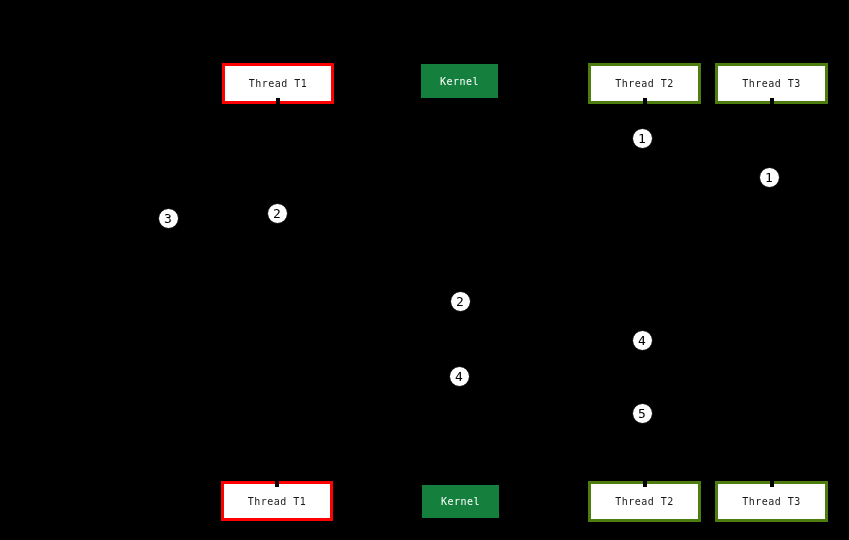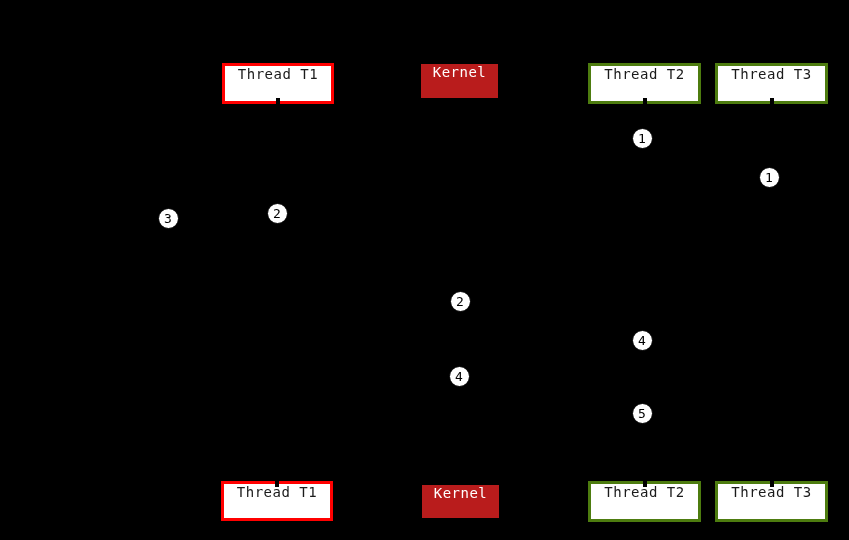--- a/index.html
+++ b/index.html
@@ -13,29 +13,30 @@
     height: 540px;
     background: #000000;
     overflow: hidden;
     font-family: "DejaVu Sans Mono", monospace;
   }
   .box {
     position: absolute;
     box-sizing: border-box;
     background: #ffffff;
     display: flex;
+    align-items: center;
     justify-content: center;
-    font-size: 14px;
+    font-size: 10px;
     color: #1a1a1a;
     letter-spacing: 0.5px;
     white-space: nowrap;
   }
   .red-outline  { border: 3px solid #ff0000; }
   .blue-outline { border: 3px solid #4d7c0f; }
-  .blue-filled  { background: #b91c1c; color: #ffffff; border: none; }
+  .blue-filled  { background: #15803d; color: #ffffff; border: none; }
   .notch {
     position: absolute;
     left: 50%;
     transform: translateX(-50%);
     width: 4px;
     background: #000000;
   }
   .notch-bottom { bottom: -3px; height: 6px; }
   .notch-top    { top: -3px;    height: 6px; }
   .marker {

